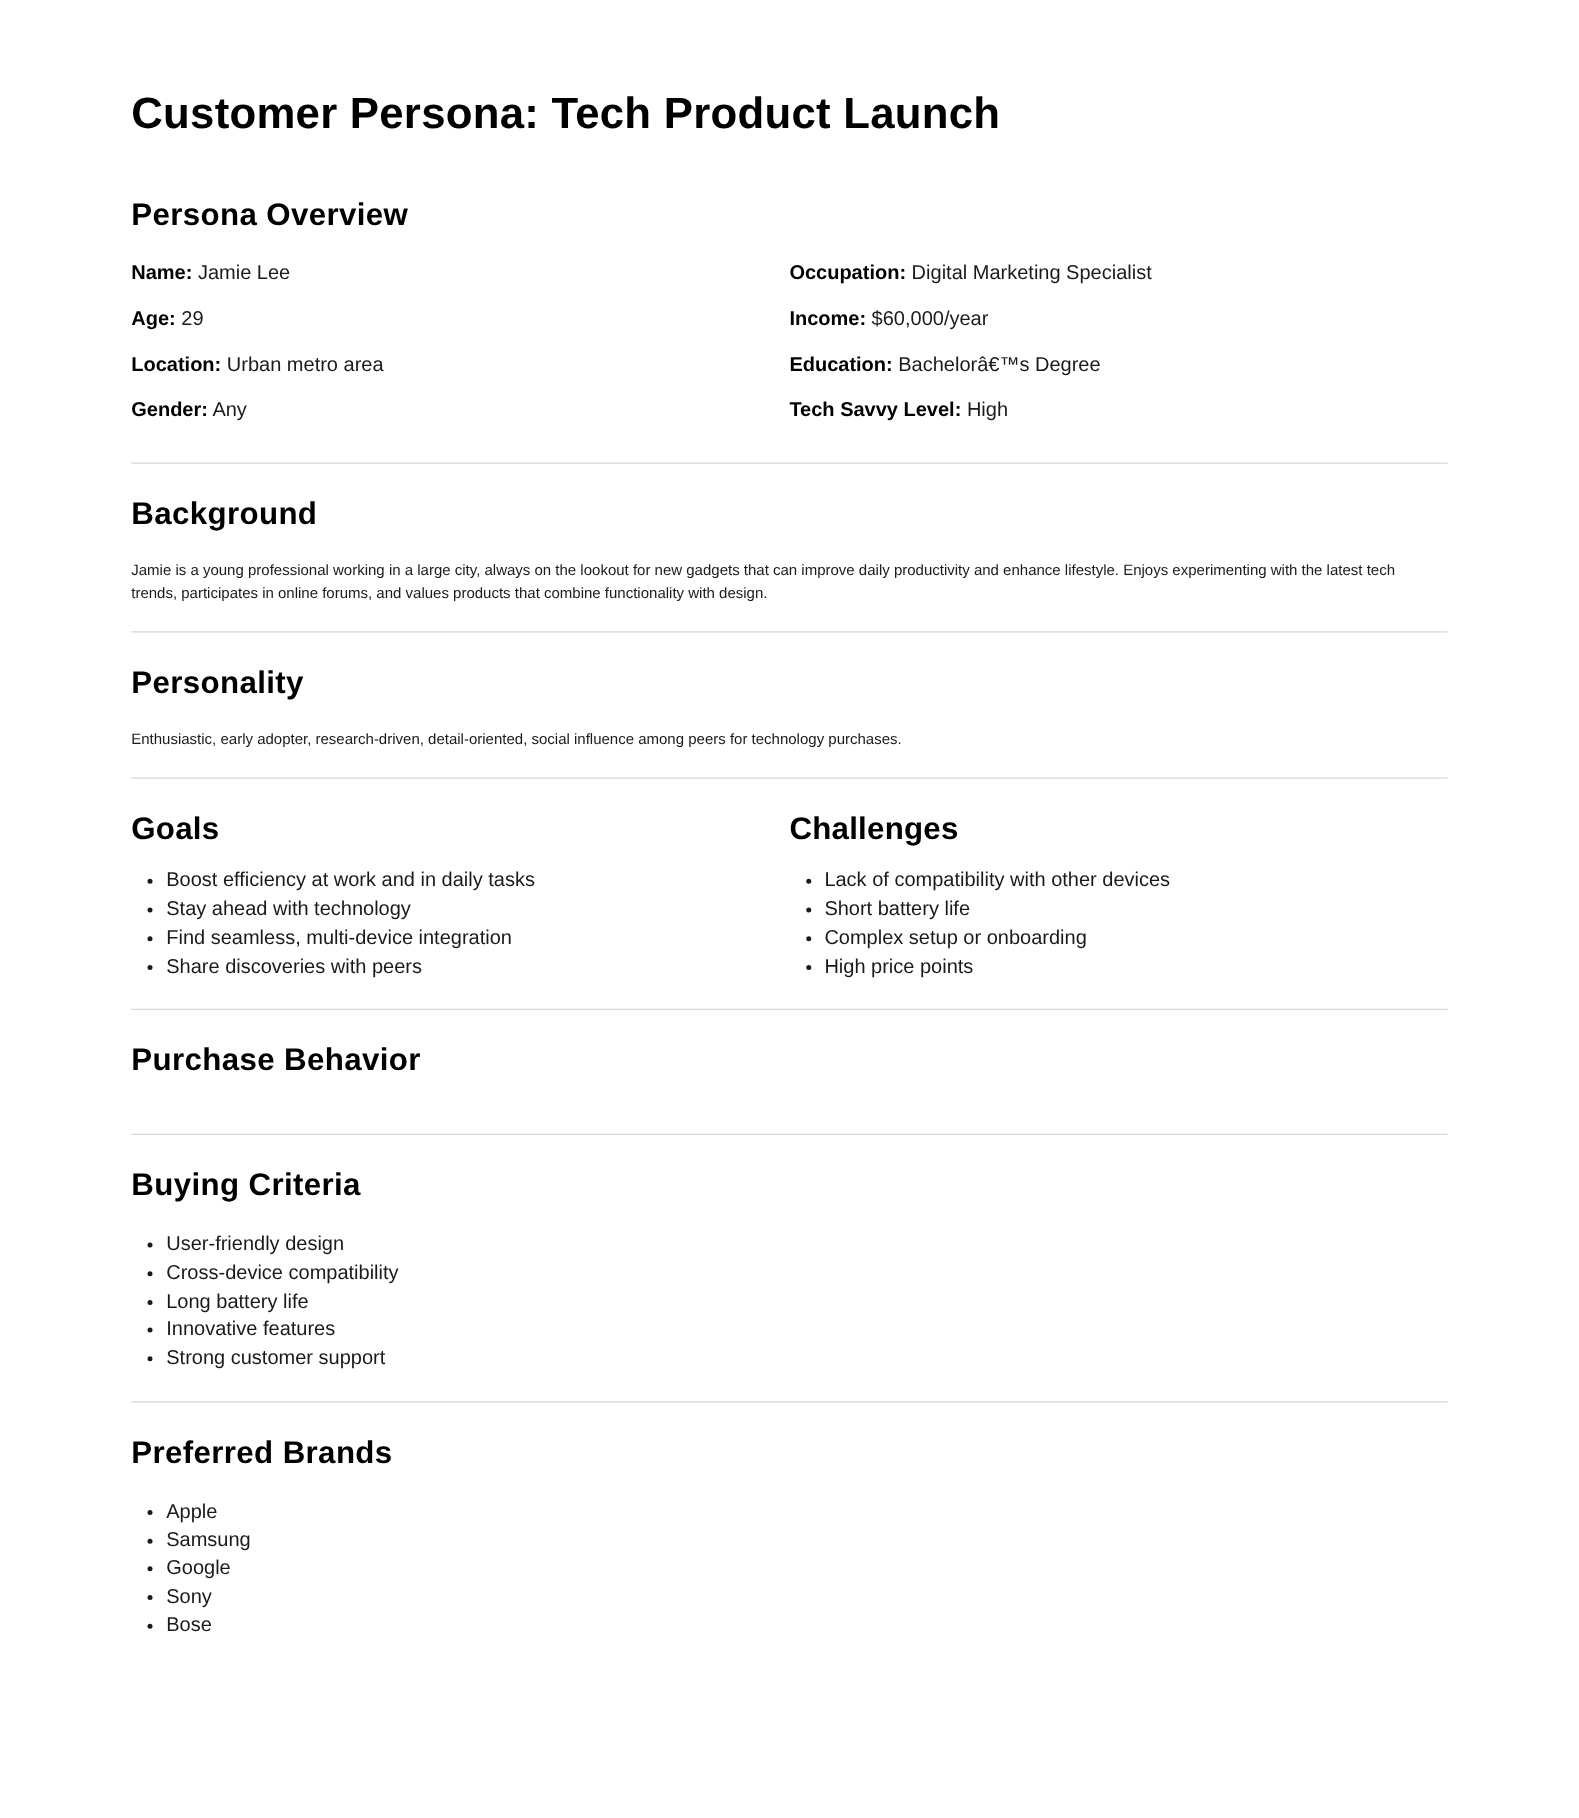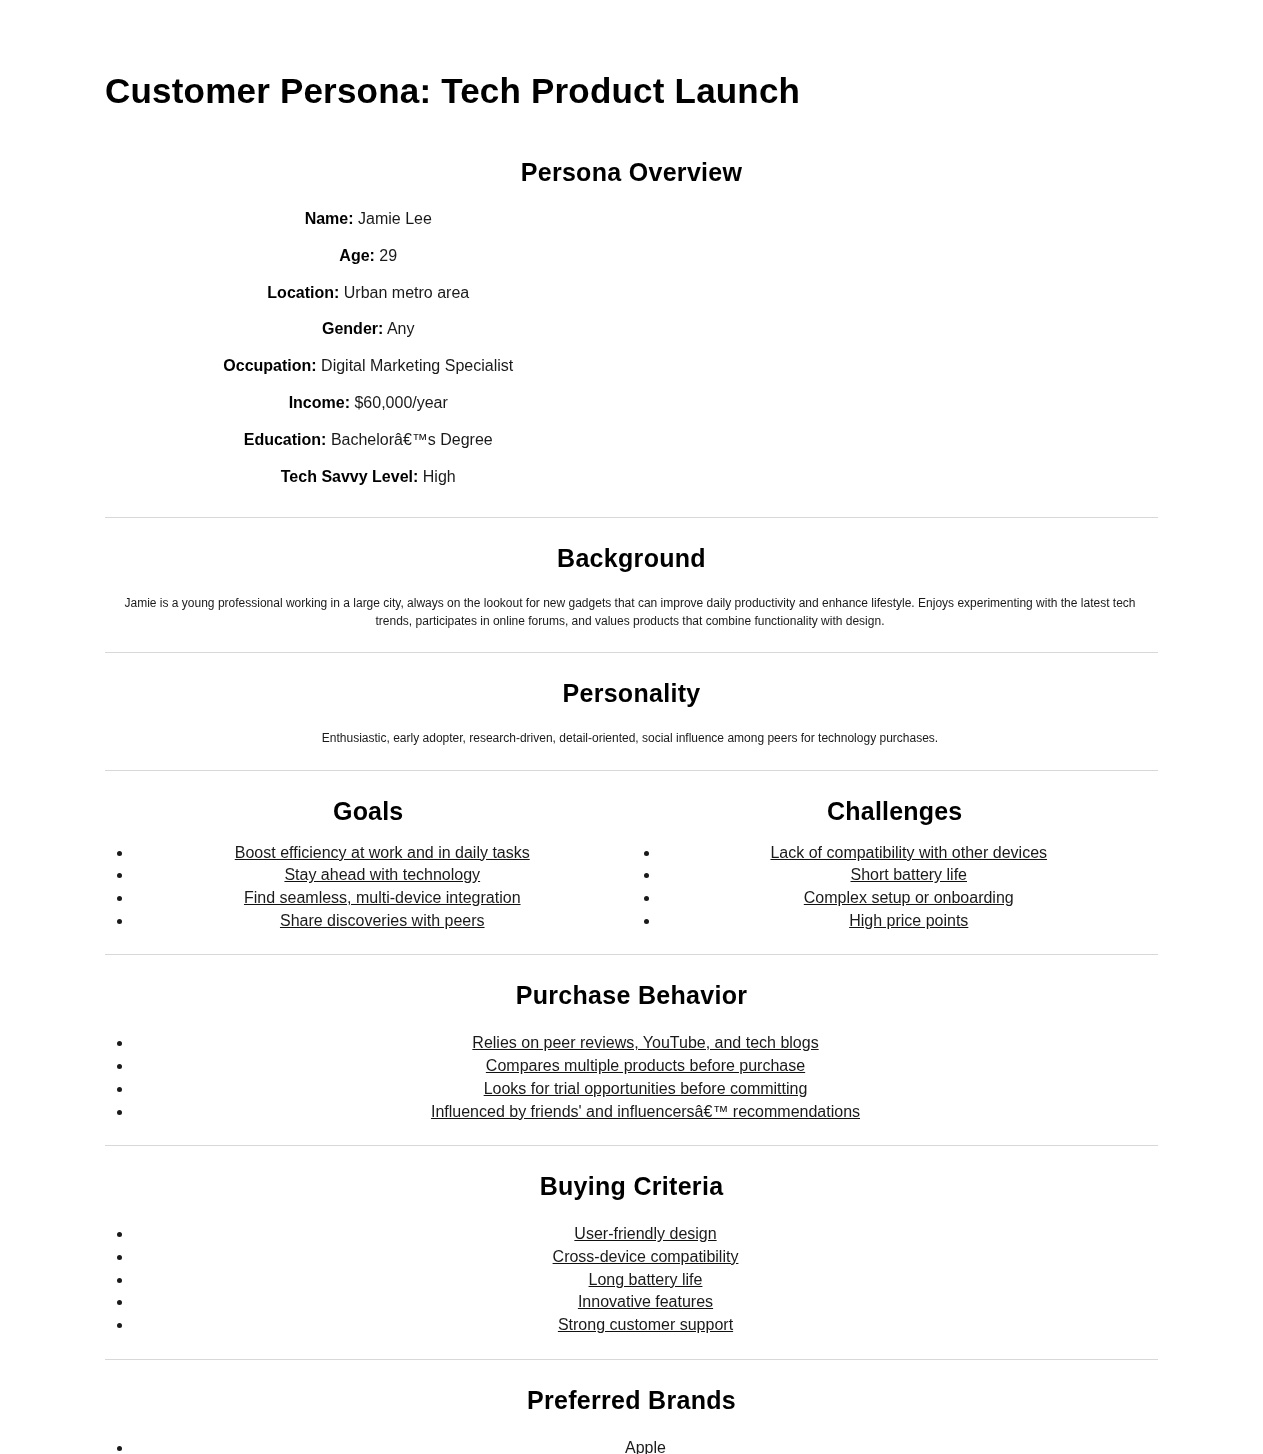--- a/index.html
+++ b/index.html
@@ -36,31 +36,29 @@
   }
   h3.sub-title {
     font-size: 25px;
     font-weight: bold;
     letter-spacing: 0.2px;
     margin: 0 0 16px 0;
     color: #000;
   }
   .section {
     padding-bottom: 22px;
-    text-align: center;
   }
   .divider {
     border: 0;
     border-top: 1px solid #d8d8d8;
     margin: 0 0 26px 0;
   }
   .overview-grid {
     display: flex;
     gap: 0;
-    flex-direction: column;
   }
   .overview-col {
     width: 50%;
   }
   .field-row {
     font-size: 16px;
     line-height: 1.3;
     margin-bottom: 16px;
     color: #1a1a1a;
   }
@@ -75,21 +73,20 @@
     font-size: 12px;
     line-height: 1.45;
     margin: 0;
     color: #1a1a1a;
     max-width: 1050px;
   }
   ul.bullets {
     margin: 0;
     padding-left: 28px;
     list-style-type: disc;
-    text-decoration: underline;
   }
   ul.bullets li {
     font-size: 16px;
     line-height: 1.42;
     color: #1a1a1a;
     margin: 0;
   }
   .two-col {
     display: flex;
     gap: 0;
@@ -186,26 +183,20 @@
           <li>High price points</li>
         </ul>
       </div>
     </div>
   </div>
 
   <hr class="divider">
 
   <div class="section">
     <h2 class="section-title">Purchase Behavior</h2>
-    <ul class="bullets">
-      <li>Relies on peer reviews, YouTube, and tech blogs</li>
-      <li>Compares multiple products before purchase</li>
-      <li>Looks for trial opportunities before committing</li>
-      <li>Influenced by friends' and influencersâ€™ recommendations</li>
-    </ul>
   </div>
 
   <hr class="divider">
 
   <div class="section">
     <h2 class="section-title">Buying Criteria</h2>
     <ul class="bullets">
       <li>User-friendly design</li>
       <li>Cross-device compatibility</li>
       <li>Long battery life</li>

